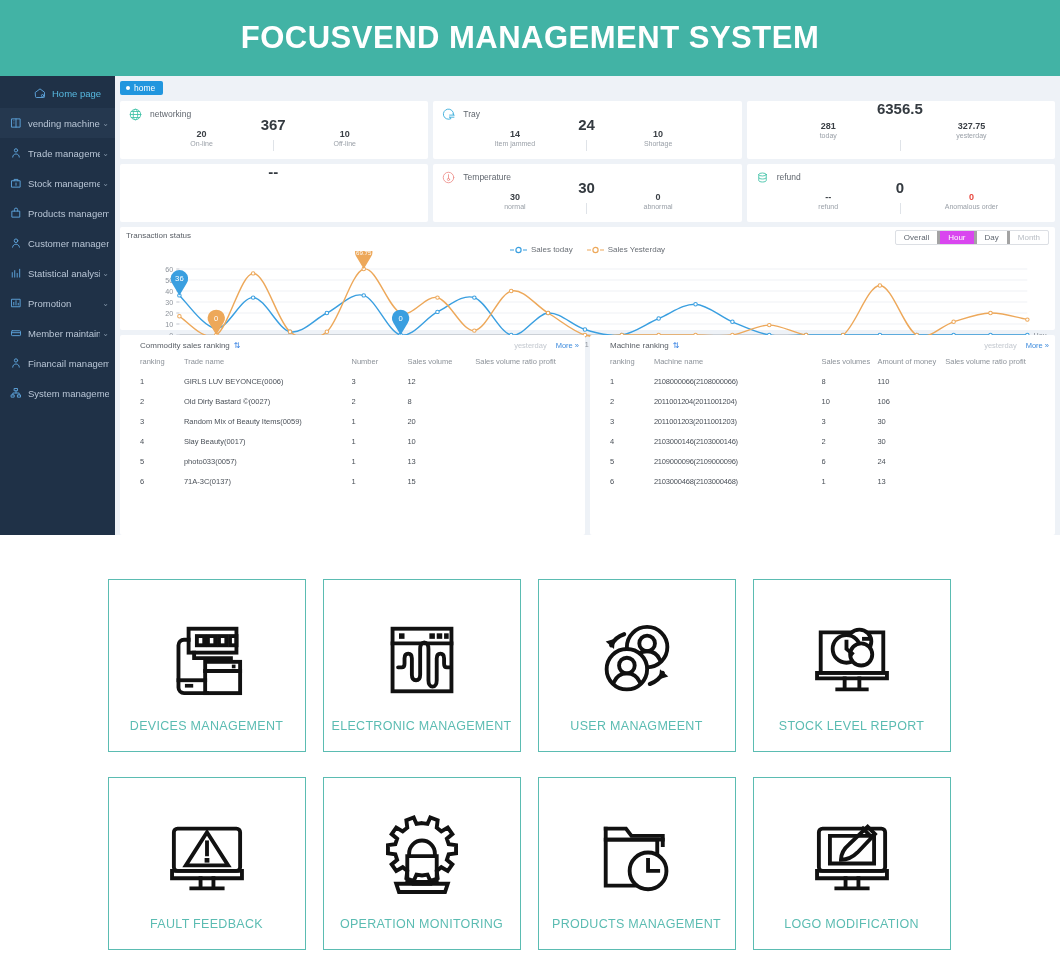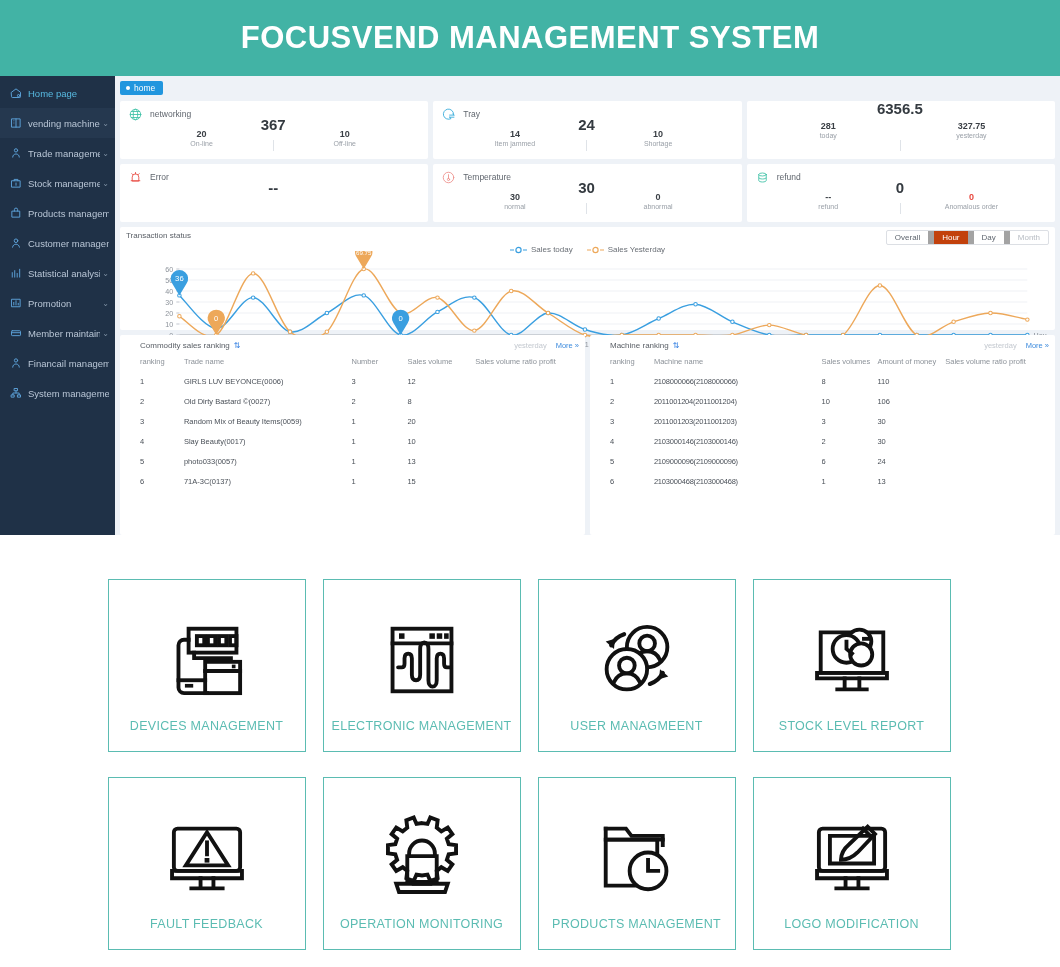--- a/index.html
+++ b/index.html
@@ -42,21 +42,21 @@
   .side-item {
     display: flex; align-items: center;
     height: 30px;
     padding: 0 6px 0 9px;
     color: #b9c6d6;
     font-size: 9.5px;
     white-space: nowrap;
     cursor: pointer;
     position: relative;
   }
-  .side-item.active { color: #57b9e0; }
+  .side-item.active { color: #57b9e0; margin-left: 24px; }
   .side-item.hl { background: #25384f; }
   .side-ico {
     width: 13px; height: 13px; flex: 0 0 13px;
     margin-right: 6px;
     display: inline-flex; align-items: center; justify-content: center;
     color: #5b9fd6;
   }
   .side-ico svg { width: 12px; height: 12px; display: block; }
   .side-label { flex: 1 1 auto; overflow: hidden; text-overflow: clip; }
   .side-caret {
@@ -149,25 +149,25 @@
     position: absolute; top: 3px; right: 6px;
     display: flex;
     border: 1px solid #dcdfe4;
     border-radius: 2px;
     overflow: hidden;
     background: #fff;
   }
   .seg span {
     font-size: 8px; color: #606770;
     padding: 2px 8px;
-    border-right: 6px solid #a3a3a3;
+    border-right: 3px solid #a3a3a3;
     cursor: pointer;
   }
   .seg span:last-child { border-right: 0; }
-  .seg span.on { background: #c2410c; color: #fff; }
+  .seg span.on { background: #d946ef; color: #fff; }
   .seg span.dim { color: #b7bcc3; }
 
   .legend {
     position: absolute; top: 18px; left: 0; right: 0;
     display: flex; justify-content: center; gap: 14px;
     font-size: 8px; color: #6a6f76;
     pointer-events: none;
   }
   .legend .li { display: flex; align-items: center; gap: 4px; }
   .legend .lk {
@@ -420,27 +420,20 @@
            <div class="l">today</div>
          </div>
          <div class="sc-div"></div>
          <div class="sc-side">
            <div class="v ">327.75</div>
            <div class="l">yesterday</div>
          </div>
        </div>
         </div>
         <div class="stat-card">
-          <div class="sc-head">
-         <span class="sc-ico"><svg viewBox="0 0 20 20">
-                <path stroke="#e8483f" fill="none" stroke-width="1.15" stroke-linecap="round" stroke-linejoin="round" d="M5.6 14.3V9.6a4.4 4.4 0 0 1 8.8 0v4.7z"></path>
-                <path stroke="#e8483f" fill="none" stroke-width="1.15" stroke-linecap="round" stroke-linejoin="round" d="M4.2 14.3h11.6M10 5.2V3.3M6.3 6.1 5.1 4.9M13.7 6.1l1.2-1.2"></path>
-              </svg></span>
-         <span class="sc-title">Error</span>
-       </div>
        <div class="sc-body">
          <div class="sc-big">--</div>
          <div class="sc-side">
            <div class="v"></div>
            <div class="l"></div>
          </div>
 
          <div class="sc-side">
            <div class="v "></div>
            <div class="l"></div>

